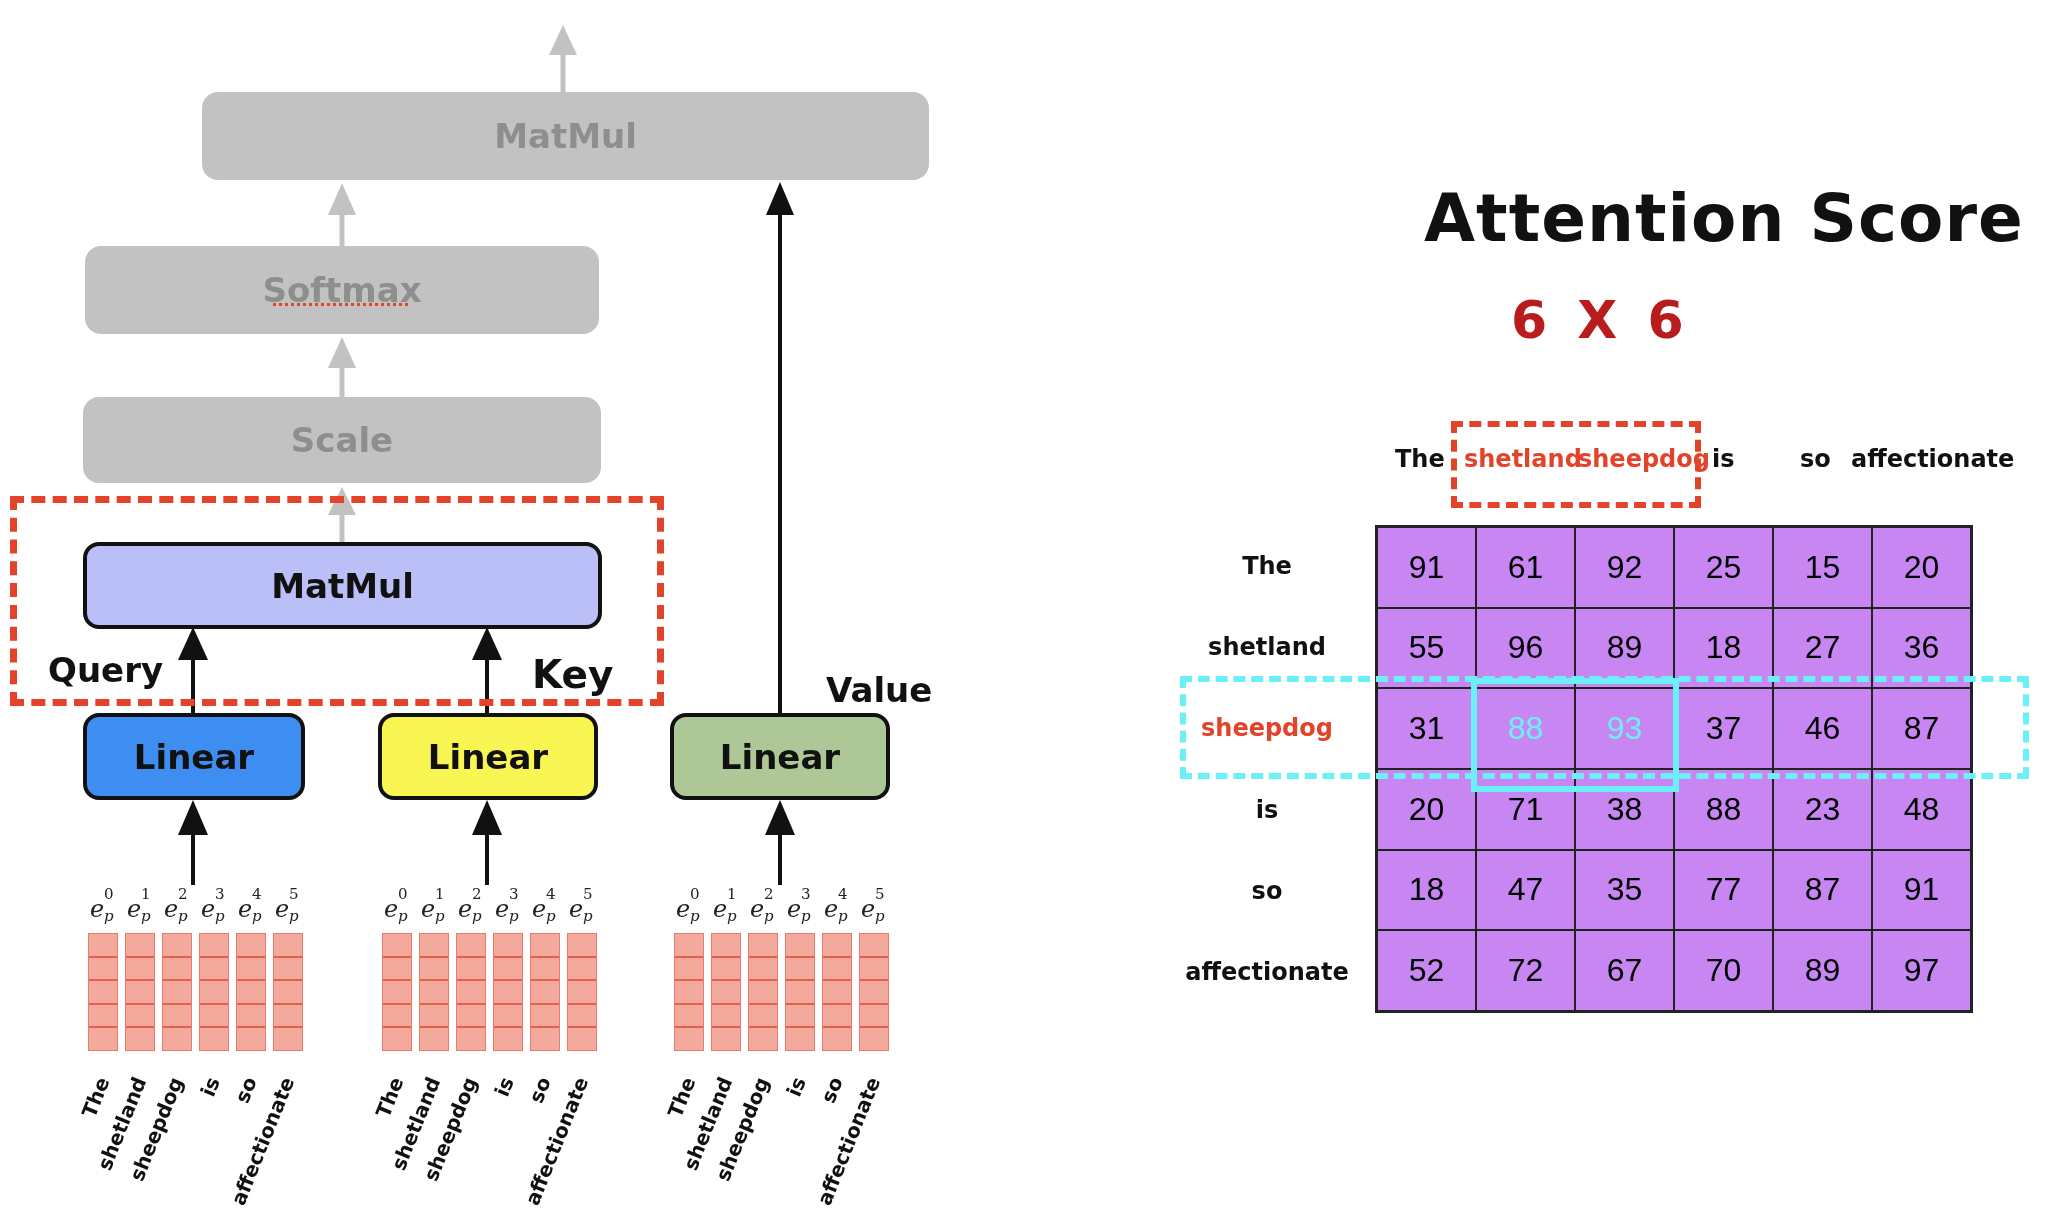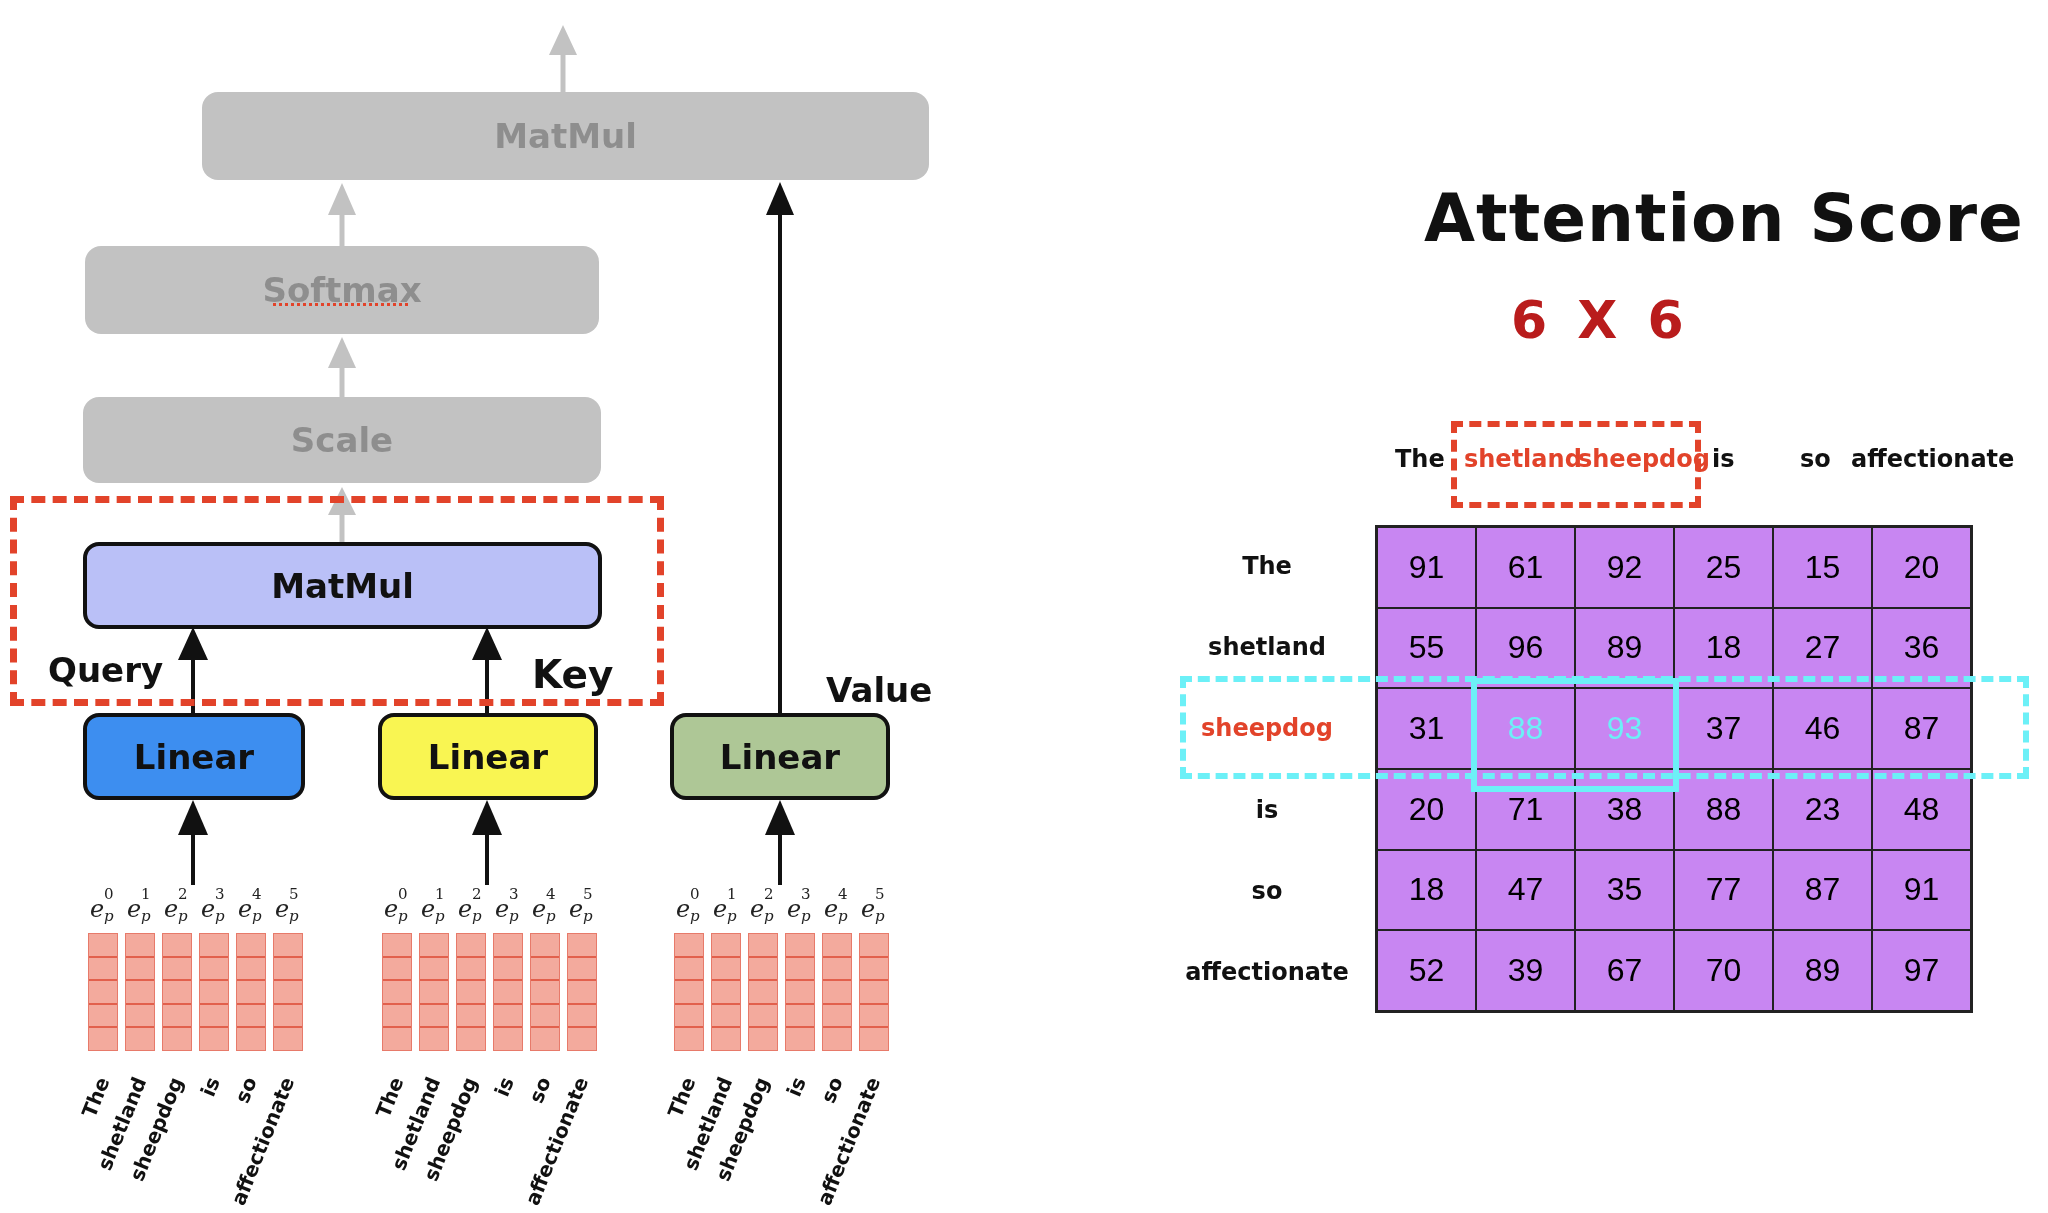--- a/index.html
+++ b/index.html
@@ -428,21 +428,21 @@
     <div class="cell">88</div>
     <div class="cell">23</div>
     <div class="cell">48</div>
     <div class="cell">18</div>
     <div class="cell">47</div>
     <div class="cell">35</div>
     <div class="cell">77</div>
     <div class="cell">87</div>
     <div class="cell">91</div>
     <div class="cell">52</div>
-    <div class="cell">39</div>
+    <div class="cell">72</div>
     <div class="cell">67</div>
     <div class="cell">70</div>
     <div class="cell">89</div>
     <div class="cell">97</div>
   </div>
 
 <div class="dash-cyan" style="left:1180px;top:676px;width:849px;height:103px;"></div>
 <div class="solid-cyan" style="left:1471px;top:678px;width:208px;height:114px;"></div>
 
 <div class="word" style="left: 62px; top: 1066px; transform: rotate(-68deg);">The</div>

